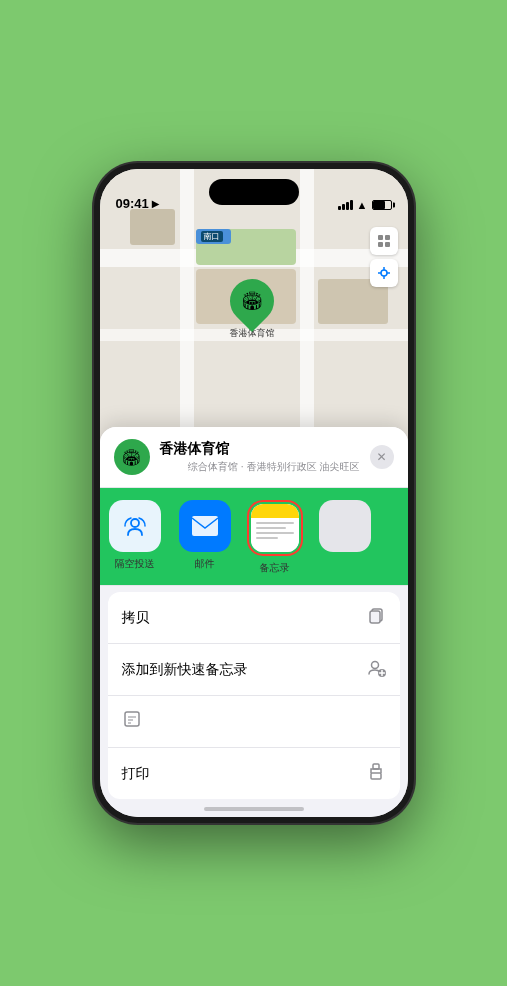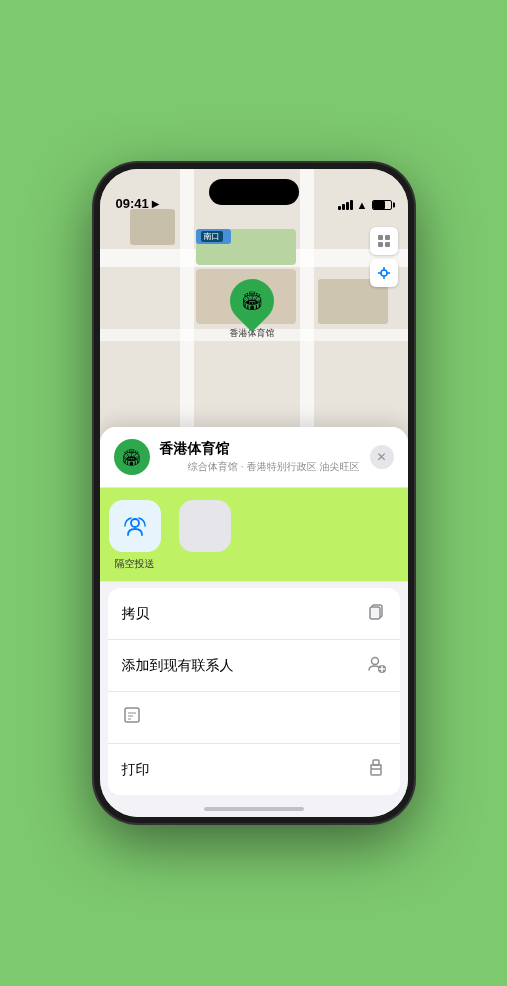--- a/index.html
+++ b/index.html
@@ -330,21 +330,21 @@
       display: flex;
       align-items: center;
       justify-content: center;
       font-size: 12px;
       color: #8e8e93;
       cursor: pointer;
     }
 
     
     .share-row {
-      background: #bef264;
+      background: #22c55e;
       padding: 12px 0 10px;
       display: flex;
       align-items: flex-start;
       gap: 0;
       overflow-x: auto;
       border-bottom: 1px solid #e5e5ea;
     }
 
     .share-item {
       display: flex;
@@ -525,21 +525,44 @@
               <circle cx="13" cy="10" r="4" fill="none" stroke="#007aff" stroke-width="1.8"></circle>
               <path d="M6 22 Q6 16 13 16 Q20 16 20 22" fill="none" stroke="#007aff" stroke-width="1.8" stroke-linecap="round"></path>
               <path d="M3 13 Q3 7 9 5" fill="none" stroke="#007aff" stroke-width="1.5" stroke-linecap="round"></path>
               <path d="M23 13 Q23 7 17 5" fill="none" stroke="#007aff" stroke-width="1.5" stroke-linecap="round"></path>
             </svg>
           </div>
           <span class="share-label">隔空投送</span>
         </div>
 
 
-
+        <div class="share-item">
+          <div class="share-icon mail">
+            <svg width="28" height="22" viewBox="0 0 28 22">
+              <rect x="1" y="1" width="26" height="20" rx="2" fill="#fff" opacity="0.9"></rect>
+              <path d="M1 3 L14 13 L27 3" fill="none" stroke="#007aff" stroke-width="1.5"></path>
+            </svg>
+          </div>
+          <span class="share-label">邮件</span>
+        </div>
+
+        <div class="share-item" style="position:relative;">
+          <div style="border:2.5px solid #ff3b30;border-radius:16px;padding:2px;">
+            <div class="share-icon" style="width:48px;height:48px;border-radius:12px;overflow:hidden;background:#fff;display:flex;flex-direction:column;align-items:stretch;padding:0;gap:0;">
+              <div style="height:14px;background:#ffd60a;border-radius:12px 12px 0 0;"></div>
+              <div style="flex:1;background:#fff;padding:4px 5px;display:flex;flex-direction:column;gap:3px;">
+                <div style="height:2px;background:#c8c8c8;border-radius:1px;"></div>
+                <div style="height:2px;background:#c8c8c8;border-radius:1px;width:80%;"></div>
+                <div style="height:2px;background:#c8c8c8;border-radius:1px;"></div>
+                <div style="height:2px;background:#c8c8c8;border-radius:1px;width:60%;"></div>
+              </div>
+            </div>
+          </div>
+          <span class="share-label">备忘录</span>
+        </div>
 
         <div class="share-item">
           <div class="share-icon" style="background:#e5e5ea;border-radius:14px;width:52px;height:52px;display:flex;flex-direction:column;align-items:center;justify-content:center;gap:0;">
             
           </div>
 
         </div>
 
       </div>
 
@@ -550,21 +573,21 @@
           <span class="action-icon">
             <svg width="20" height="20" viewBox="0 0 20 20">
               <rect x="6" y="4" width="10" height="12" rx="2" fill="none" stroke="#8e8e93" stroke-width="1.5"></rect>
               <rect x="4" y="6" width="10" height="12" rx="2" fill="#f2f2f7" stroke="#8e8e93" stroke-width="1.5"></rect>
             </svg>
           </span>
         </div>
 
 
         <div class="action-item">
-          <span class="action-label">添加到现有联系人</span>
+          <span class="action-label">添加到新快速备忘录</span>
           <span class="action-icon">
             <svg width="20" height="20" viewBox="0 0 20 20">
               <circle cx="9" cy="8" r="3.5" fill="none" stroke="#8e8e93" stroke-width="1.5"></circle>
               <path d="M3 17 Q3 13 9 13 Q12 13 14 15" fill="none" stroke="#8e8e93" stroke-width="1.5" stroke-linecap="round"></path>
               <circle cx="16" cy="16" r="4" fill="#8e8e93"></circle>
               <line x1="16" y1="13.5" x2="16" y2="18.5" stroke="#fff" stroke-width="1.5" stroke-linecap="round"></line>
               <line x1="13.5" y1="16" x2="18.5" y2="16" stroke="#fff" stroke-width="1.5" stroke-linecap="round"></line>
             </svg>
           </span>
         </div>

